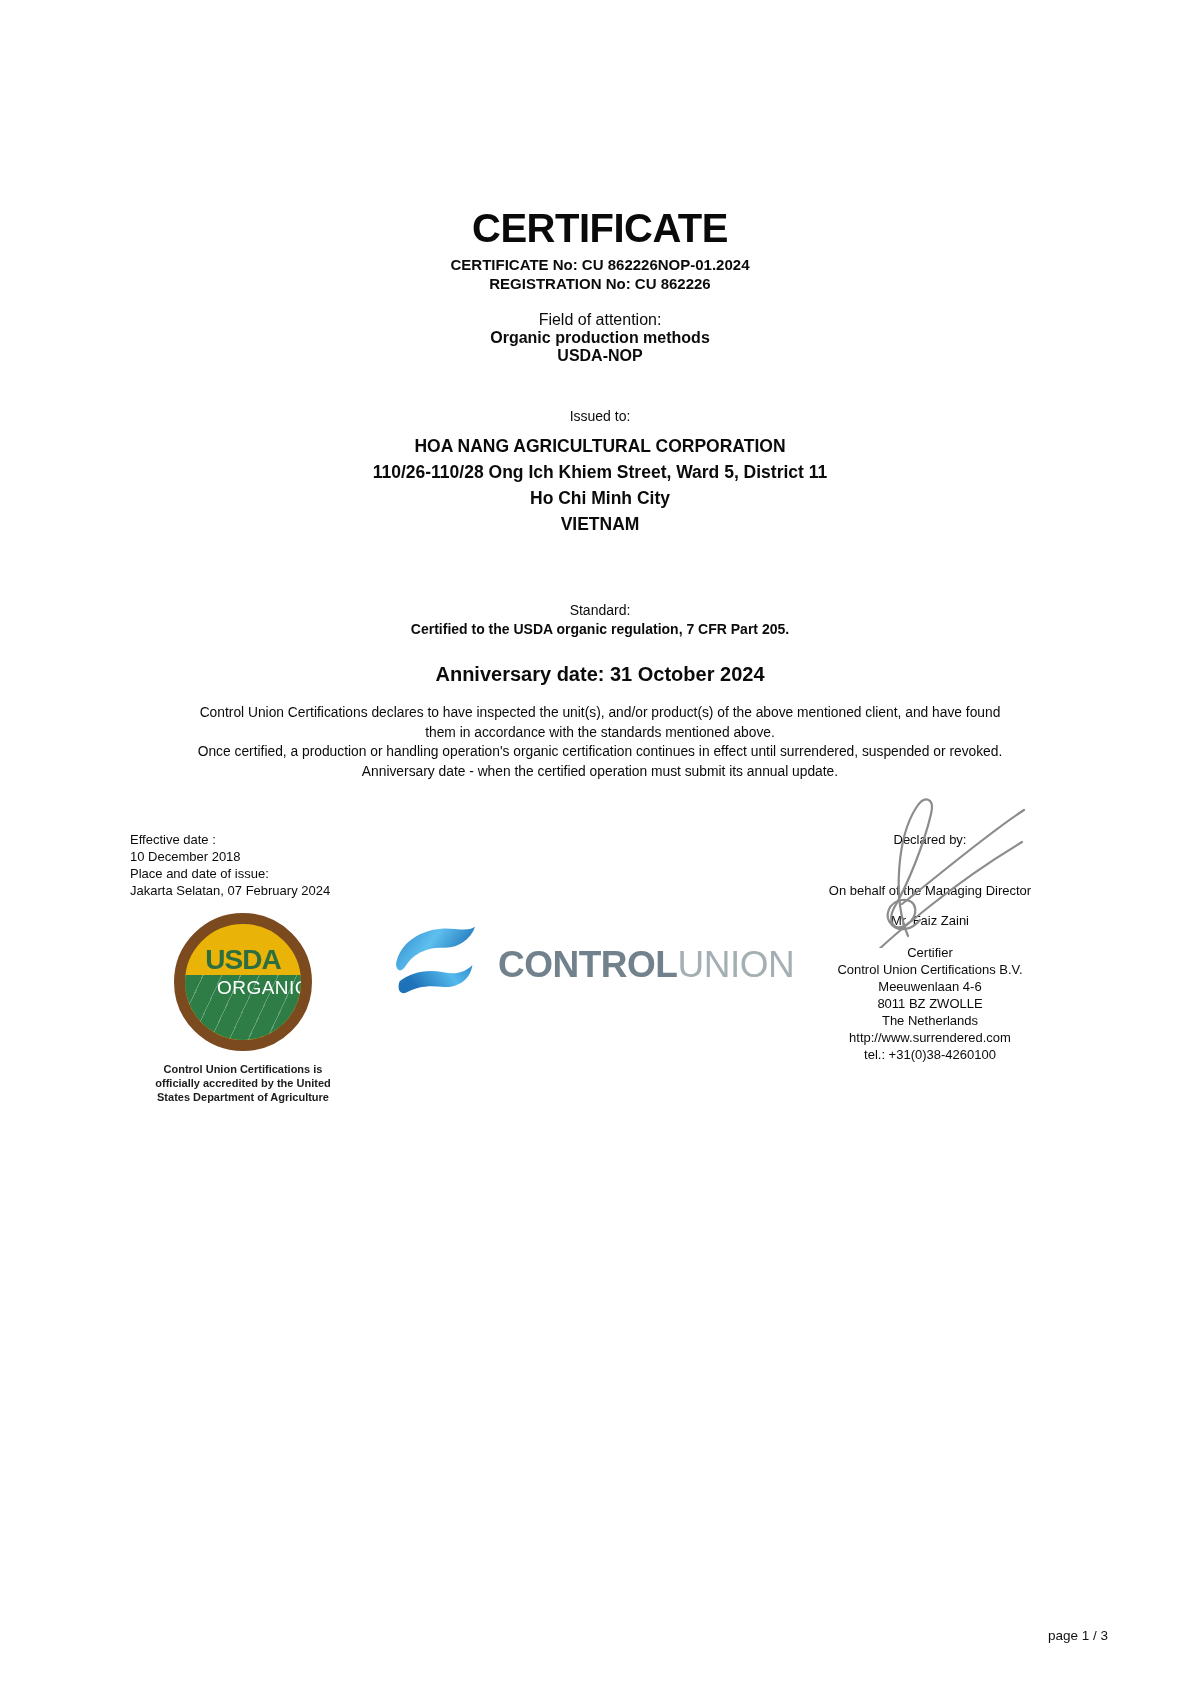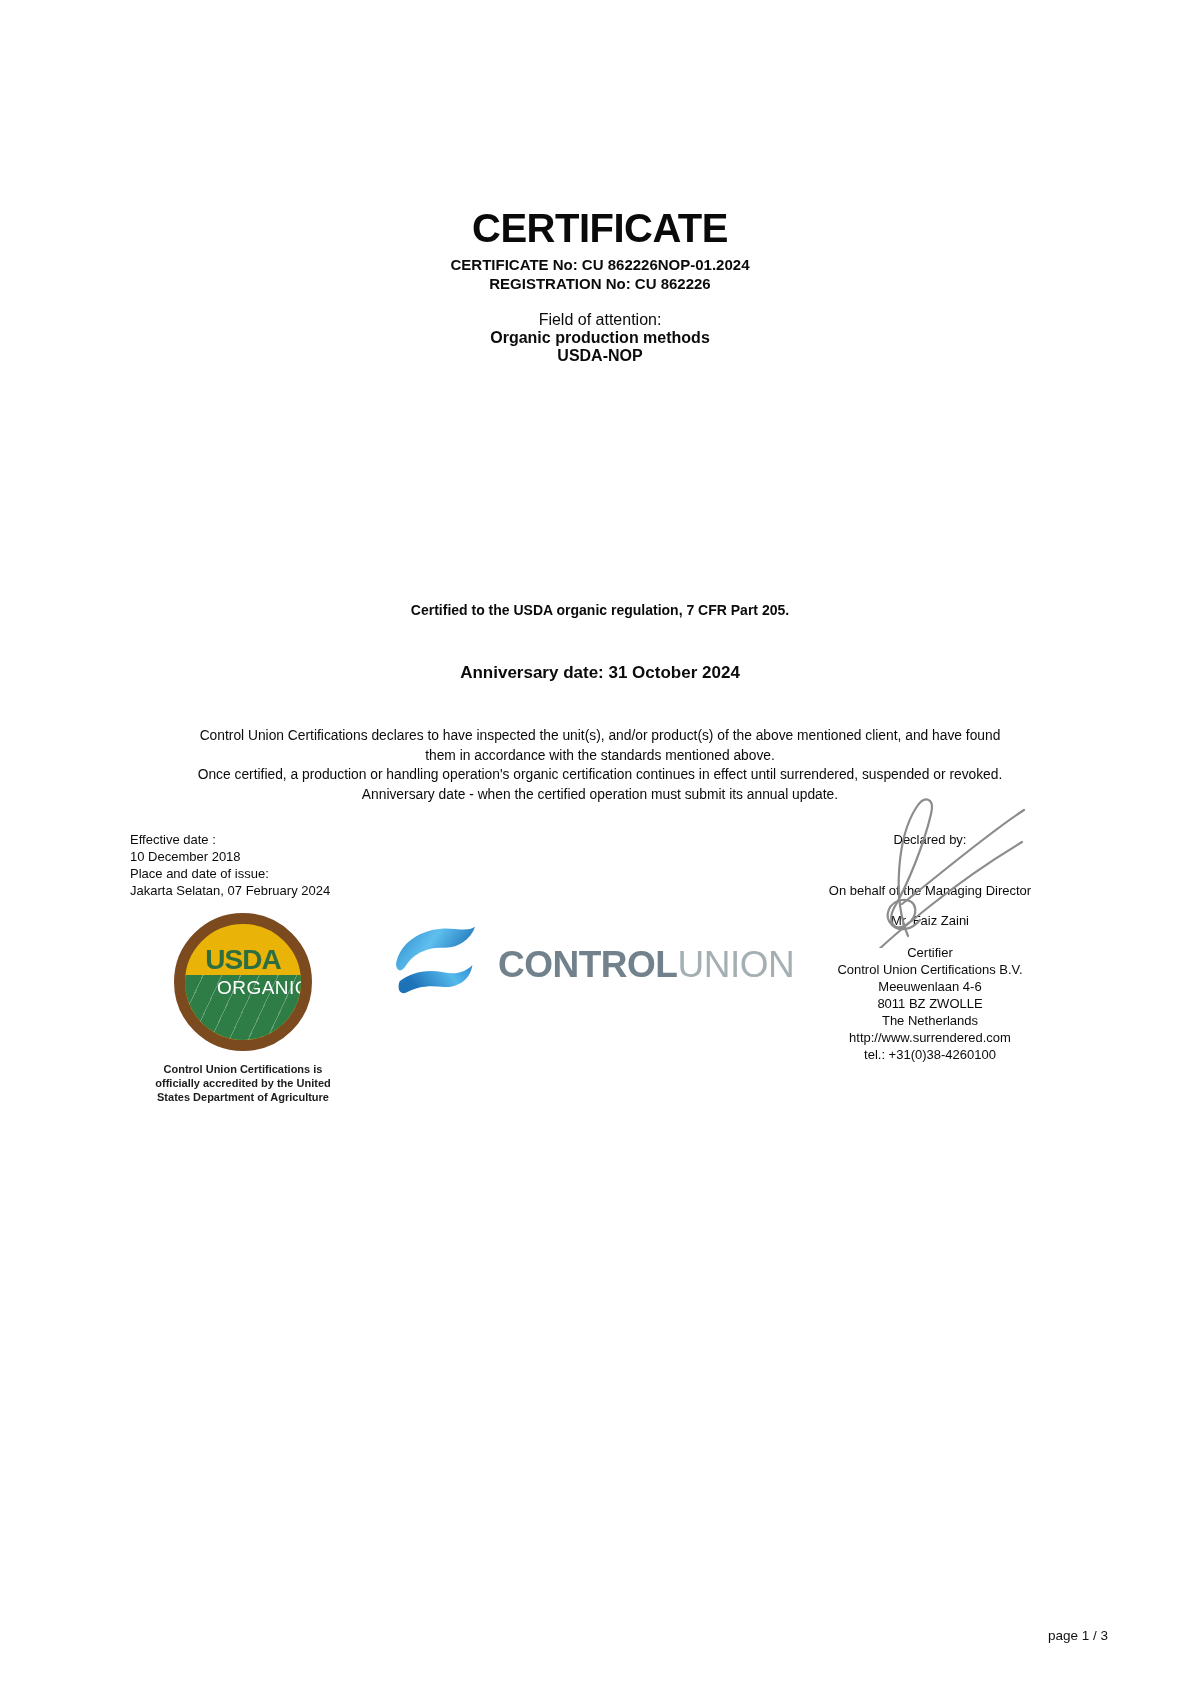--- a/index.html
+++ b/index.html
@@ -10,22 +10,22 @@
   }
   .centered{position:absolute;left:0;right:0;text-align:center;}
   .doc-title{top:206px;font-size:40px;font-weight:800;letter-spacing:-0.5px;color:#0a0a0a;}
   .cert-nos{top:255px;font-size:15px;font-weight:bold;line-height:19px;}
   .field-block{top:311px;font-size:16px;line-height:18px;}
   .field-block .b{font-weight:bold;}
   .issued-block{top:407px;font-size:14px;line-height:18px;}
   .issued-lines{margin-top:8px;font-size:17.5px;font-weight:bold;line-height:26px;}
   .standard-block{top:601px;font-size:14px;line-height:19px;}
   .standard-block .b{font-weight:bold;}
-  .anniversary{top:663px;font-size:17px;font-weight:bold;}
-  .declaration{top:726px;font-size:13.8px;line-height:19.5px;}
+  .anniversary{top:663px;font-size:20px;font-weight:bold;}
+  .declaration{top:703px;font-size:13.8px;line-height:19.5px;}
   .meta-left{position:absolute;left:130px;top:831px;font-size:13px;line-height:17px;text-align:left;}
   .declared-block{position:absolute;left:765px;top:831px;width:330px;font-size:13px;line-height:17px;text-align:center;}
   .declared-block .gap1{height:34px;}
   .declared-block .gap2{height:13px;}
   .declared-block .gap3{height:15px;}
   .signature{position:absolute;left:842px;top:788px;pointer-events:none;}
 
   
   .usda-wrap{position:absolute;left:138px;top:913px;width:210px;}
   .usda-seal{
@@ -61,22 +61,32 @@
     <div>CERTIFICATE No: CU 862226NOP-01.2024</div>
     <div>REGISTRATION No: CU 862226</div>
   </div>
 
   <div class="centered field-block">
     <div>Field of attention:</div>
     <div class="b">Organic production methods</div>
     <div class="b">USDA-NOP</div>
   </div>
 
+  <div class="centered issued-block">
+    <div>Issued to:</div>
+    <div class="issued-lines">
+      <div>HOA NANG AGRICULTURAL CORPORATION</div>
+      <div>110/26-110/28 Ong Ich Khiem Street, Ward 5, District 11</div>
+      <div>Ho Chi Minh City</div>
+      <div>VIETNAM</div>
+    </div>
+  </div>
 
   <div class="centered standard-block">
+    <div>Standard:</div>
     <div class="b">Certified to the USDA organic regulation, 7 CFR Part 205.</div>
   </div>
 
   <div class="centered anniversary">Anniversary date: 31 October 2024</div>
 
   <div class="centered declaration">
     <div>Control Union Certifications declares to have inspected the unit(s), and/or product(s) of the above mentioned client, and have found</div>
     <div>them in accordance with the standards mentioned above.</div>
     <div>Once certified, a production or handling operation's organic certification continues in effect until surrendered, suspended or revoked.</div>
     <div>Anniversary date - when the certified operation must submit its annual update.</div>

